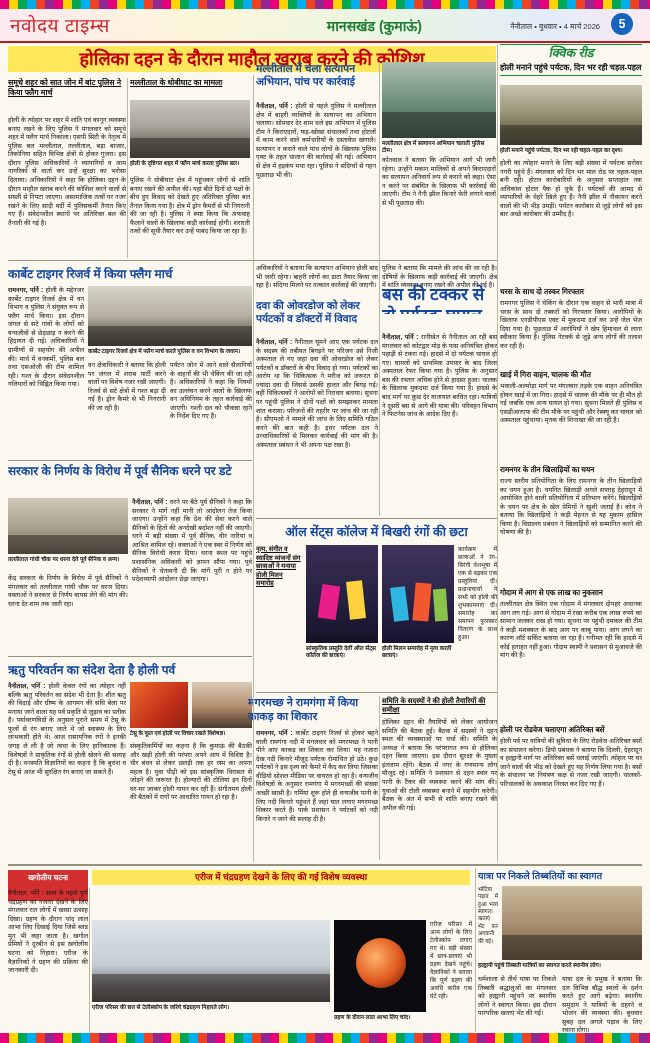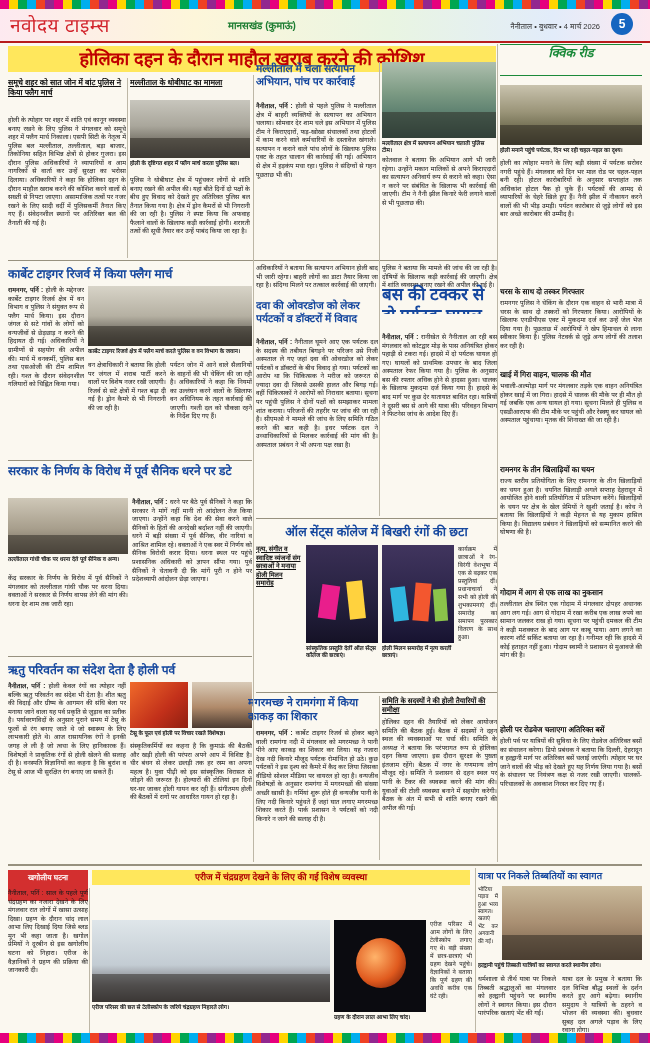--- a/index.html
+++ b/index.html
@@ -3,21 +3,21 @@
 <meta charset="utf-8">
 <style>
   * { margin:0; padding:0; box-sizing:border-box; }
   html,body { background:#cfcfcf; }
   body { font-family:"Liberation Sans","DejaVu Sans",sans-serif; }
   .page { position:relative; width:650px; height:1043px; margin:0 auto; background:#fbf8f0; overflow:hidden; }
   .abs { position:absolute; }
   .deco { background:repeating-linear-gradient(90deg,#e6007e 0 9px,#ffd400 9px 18px,#00a651 18px 27px,#00aeef 27px 36px,#ef4123 36px 45px,#92278f 45px 54px); }
   .mh-bg { background:linear-gradient(90deg,#fde9f0 0%,#fdf6da 30%,#e9f5e2 60%,#e2ecfa 85%,#fde9f0 100%); }
   .brand { color:#d2232a; font-weight:normal; font-size:19px; line-height:26px; letter-spacing:.5px; text-shadow:0 0 1px #fff; }
-  .edition { color:#1e7d32; font-weight:bold; font-size:10px; line-height:20px; text-align:left; }
+  .edition { color:#1e7d32; font-weight:bold; font-size:14px; line-height:20px; text-align:right; }
   .dateline-row { color:#333; font-size:7.5px; text-align:right; line-height:10px; }
   .pgc { background:#1565c0; border-radius:50%; color:#fff; font-weight:bold; font-size:12px; text-align:center; line-height:22px; }
   .mainhead { background:#ffe75c; color:#c00000; font-weight:bold; font-size:18px; text-align:center; line-height:26px; overflow:hidden; white-space:nowrap; }
   .hblue { color:#15479e; font-weight:bold; overflow:hidden; }
   .bt { font-size:6.4px; line-height:1.34; text-align:justify; color:#1b1b1b; overflow:hidden; }
   .bt .dl { font-weight:bold; }
   .kick { font-weight:bold; font-size:7.8px; line-height:1.32; color:#101010; overflow:hidden;text-decoration:underline; }
   .cap { font-size:5.8px; font-weight:bold; line-height:1.2; color:#222; overflow:hidden; }
   .photo { overflow:hidden; position:absolute; }
   .figs { position:absolute; left:0; right:0; bottom:0; height:34%; background:rgba(40,36,30,.5); }
@@ -122,20 +122,21 @@
   <div class="abs hblue" style="left:248px;top:696px;width:122px;height:30px;font-size:11px;line-height:1.25">मगरमच्छ ने रामगंगा में किया काकड़ का शिकार</div>
   <div class="abs bt" style="left:256px;top:729px;width:122px;height:131px"><span class="dl">रामनगर, पर्नि :</span> <span>कार्बेट टाइगर रिजर्व से होकर बहने वाली रामगंगा नदी में मंगलवार को मगरमच्छ ने पानी पीने आए काकड़ का शिकार कर लिया। यह नजारा देख नदी किनारे मौजूद पर्यटक रोमांचित हो उठे। कुछ पर्यटकों ने इस दृश्य को कैमरे में कैद कर लिया जिसका वीडियो सोशल मीडिया पर वायरल हो रहा है। वन्यजीव विशेषज्ञों के अनुसार रामगंगा में मगरमच्छों की संख्या अच्छी खासी है। गर्मियां शुरू होते ही वन्यजीव पानी के लिए नदी किनारे पहुंचते हैं जहां घात लगाए मगरमच्छ शिकार करते हैं। पार्क प्रशासन ने पर्यटकों को नदी किनारे न जाने की सलाह दी है।</span></div>
 
   <div class="abs bt" style="left:382px;top:264px;width:115px;height:33px">पुलिस ने बताया कि मामले की जांच की जा रही है। दोषियों के खिलाफ कड़ी कार्रवाई की जाएगी। क्षेत्र में शांति व्यवस्था बनाए रखने की अपील की गई है।</div>
   <div class="abs hblue" style="left:382px;top:284px;width:115px;height:30px;font-size:17px;line-height:1.25">बस की टक्कर से दो पर्यटक घायल</div>
   <div class="abs bt" style="left:382px;top:333px;width:115px;height:183px"><span class="dl">नैनीताल, पर्नि :</span> <span>रानीखेत से नैनीताल आ रही बस मंगलवार को कोटद्वार मोड़ के पास अनियंत्रित होकर पहाड़ी से टकरा गई। हादसे में दो पर्यटक घायल हो गए। घायलों को प्राथमिक उपचार के बाद जिला अस्पताल रेफर किया गया है। पुलिस के अनुसार बस की रफ्तार अधिक होने से हादसा हुआ। चालक के खिलाफ मुकदमा दर्ज किया गया है। हादसे के बाद मार्ग पर कुछ देर यातायात बाधित रहा। यात्रियों ने दूसरी बस से आगे की यात्रा की। परिवहन विभाग ने फिटनेस जांच के आदेश दिए हैं।</span></div>
   <div class="abs kick" style="left:382px;top:696px;width:115px;height:20px;font-size:7px">समिति के सदस्यों ने की होली तैयारियों की समीक्षा</div>
   <div class="abs bt" style="left:382px;top:718px;width:115px;height:142px">होलिका दहन की तैयारियों को लेकर आयोजन समिति की बैठक हुई। बैठक में सदस्यों ने दहन स्थल की व्यवस्थाओं पर चर्चा की। समिति के अध्यक्ष ने बताया कि परंपरागत रूप से होलिका दहन किया जाएगा। इस दौरान सुरक्षा के पुख्ता इंतजाम रहेंगे। बैठक में नगर के गणमान्य लोग मौजूद रहे। समिति ने प्रशासन से दहन स्थल पर पानी के टैंकर की व्यवस्था करने की मांग की। युवाओं की टोली व्यवस्था बनाने में सहयोग करेगी। बैठक के अंत में सभी से शांति बनाए रखने की अपील की गई।</div>
 
   <div class="abs qr-head" style="left:500px;top:44px;width:142px;height:32px">क्विक रीड</div>
+  <div class="abs bhead" style="left:500px;top:63px;width:142px;height:20px;font-size:8px;line-height:10px">होली मनाने पहुंचे पर्यटक, दिन भर रही चहल-पहल</div>
   <div class="photo" style="left:500px;top:85px;width:142px;height:60px;background:linear-gradient(180deg,#c9c3ae 0%,#9a9478 45%,#6d6a4e 75%,#4f4c38 100%)">
       <span class="figs"></span>
     </div>
   <div class="abs cap" style="left:500px;top:147px;width:142px;height:10px">होली मनाने पहुंचे पर्यटक, दिन भर रही चहल-पहल का दृश्य।</div>
   <div class="abs bt" style="left:500px;top:159px;width:142px;height:123px">होली का त्योहार मनाने के लिए बड़ी संख्या में पर्यटक सरोवर नगरी पहुंचे हैं। मंगलवार को दिन भर माल रोड पर चहल-पहल बनी रही। होटल कारोबारियों के अनुसार सप्ताहांत तक अधिकांश होटल पैक हो चुके हैं। पर्यटकों की आमद से व्यापारियों के चेहरे खिले हुए हैं। नैनी झील में नौकायन करने वालों की भी भीड़ उमड़ी। पर्यटन कारोबार से जुड़े लोगों को इस बार अच्छे कारोबार की उम्मीद है।</div>
 
   <div class="abs bhead" style="left:500px;top:286px;width:142px;height:11px">चरस के साथ दो तस्कर गिरफ्तार</div>
   <div class="abs bt" style="left:500px;top:299px;width:142px;height:66px">रामनगर पुलिस ने चेकिंग के दौरान एक वाहन से भारी मात्रा में चरस के साथ दो तस्करों को गिरफ्तार किया। आरोपियों के खिलाफ एनडीपीएस एक्ट में मुकदमा दर्ज कर उन्हें जेल भेज दिया गया है। पूछताछ में आरोपियों ने खेप हिमाचल से लाना स्वीकार किया है। पुलिस नेटवर्क से जुड़े अन्य लोगों की तलाश कर रही है।</div>
   <div class="abs bhead" style="left:500px;top:369px;width:142px;height:11px">खाई में गिरा वाहन, चालक की मौत</div>
   <div class="abs bt" style="left:500px;top:382px;width:142px;height:78px">भवाली-अल्मोड़ा मार्ग पर मंगलवार तड़के एक वाहन अनियंत्रित होकर खाई में जा गिरा। हादसे में चालक की मौके पर ही मौत हो गई जबकि एक अन्य घायल हो गया। सूचना मिलते ही पुलिस व एसडीआरएफ की टीम मौके पर पहुंची और रेस्क्यू कर घायल को अस्पताल पहुंचाया। मृतक की शिनाख्त की जा रही है।</div>

